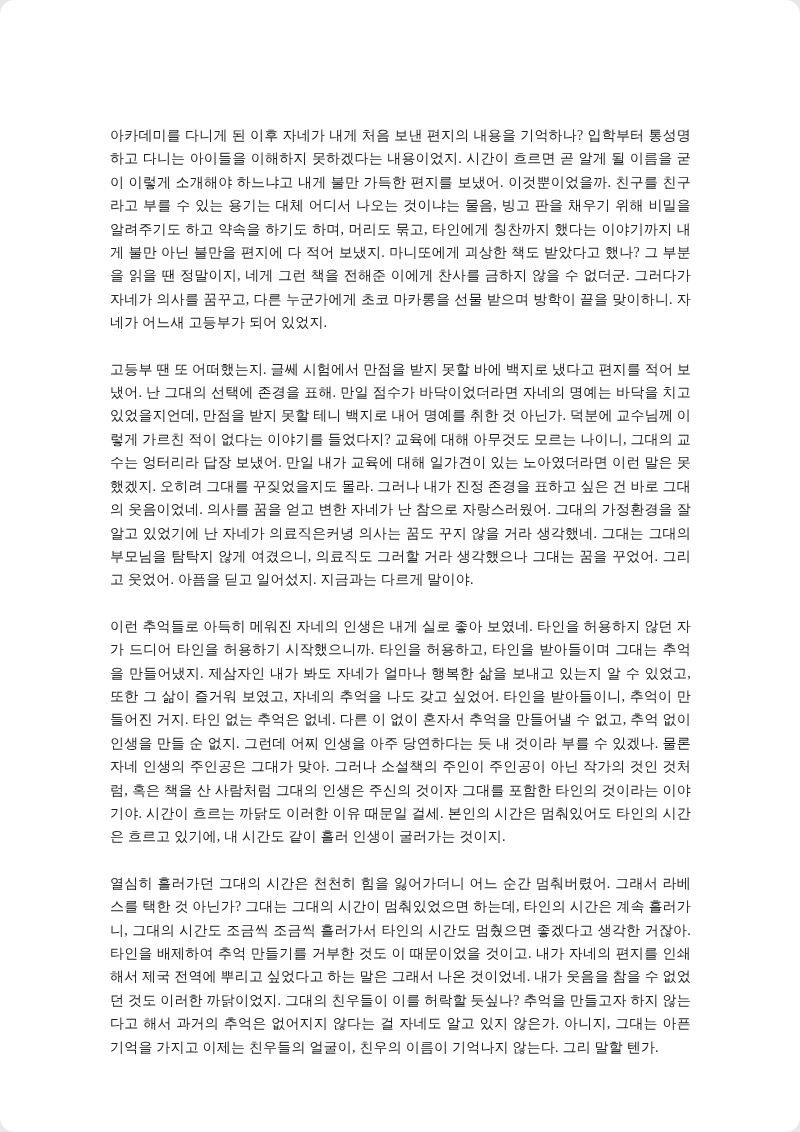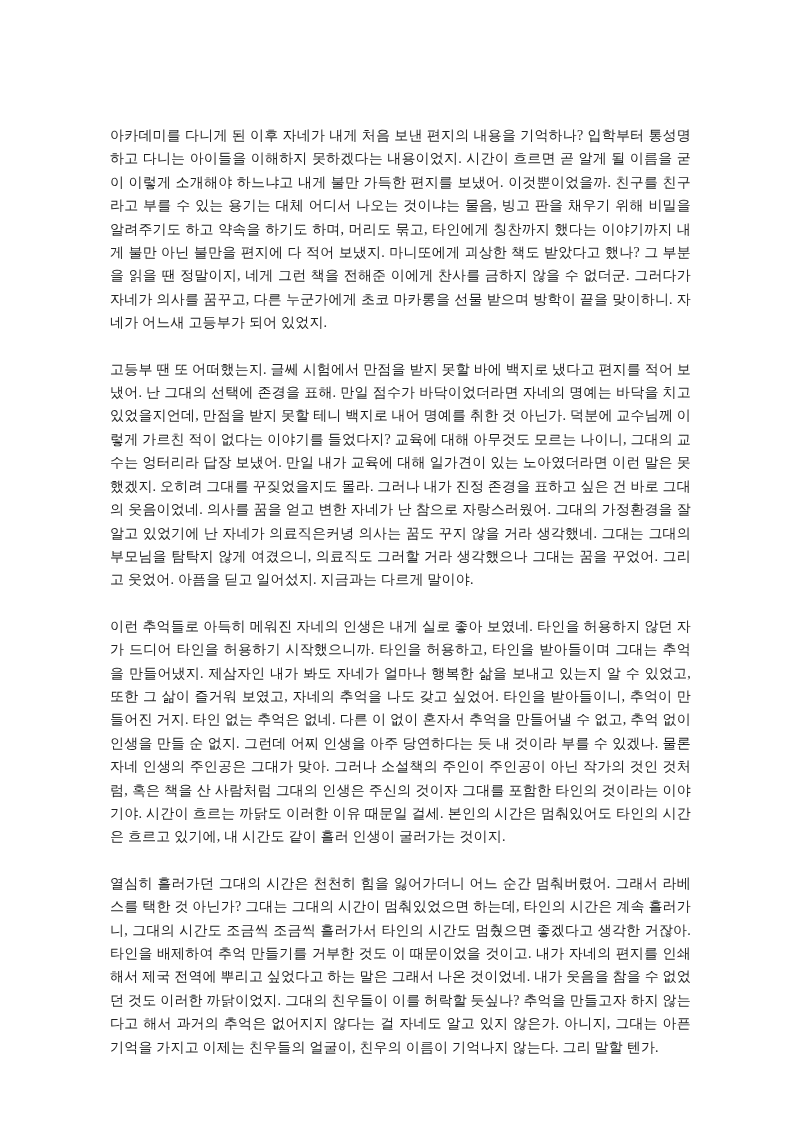--- a/index.html
+++ b/index.html
@@ -1,19 +1,19 @@
 <!DOCTYPE html>
 <html lang="ko" style="--bg: #ffffff; --fg: #1f1f1f;"><head>
 <meta charset="utf-8">
 <style>
   :root {
     --bg: #ffffff;
     --fg: #1f1f1f;
   }
-  * { margin: 0; padding: 0; box-sizing: border-box; }
+  * { margin: 0; padding: 0; box-sizing: border-box; border-radius: 14px; }
   html, body {
     width: 800px;
     background: #e8e8e8;
     font-family: "Liberation Serif", "DejaVu Serif", serif;
   }
   .page {
     position: relative;
     width: 800px;
     height: 1132px;
     background: var(--bg, #ffffff);

